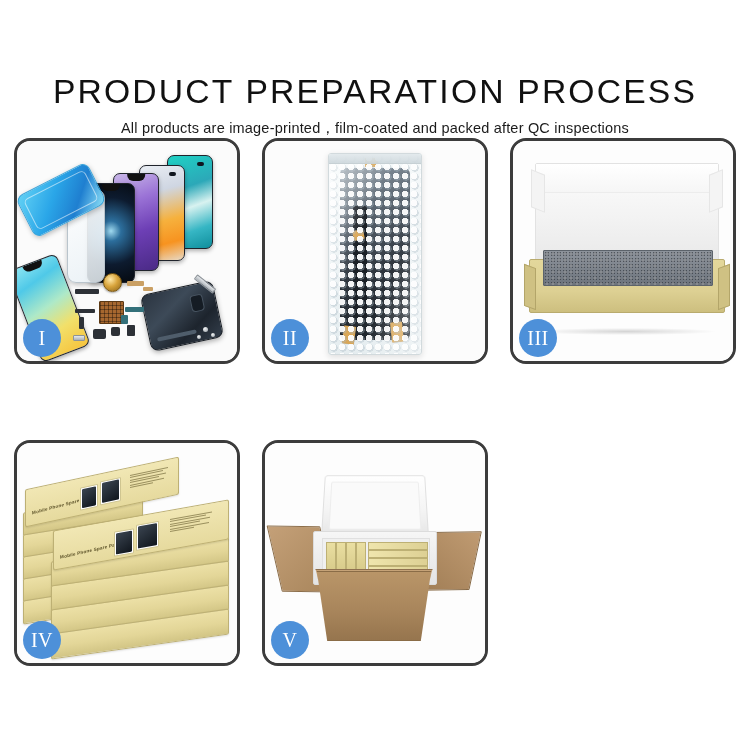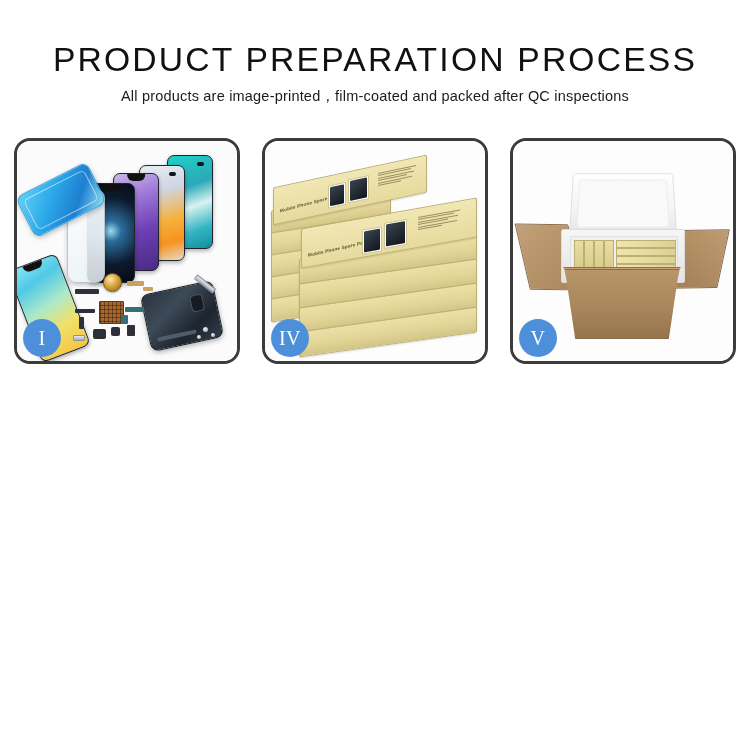--- a/index.html
+++ b/index.html
@@ -13,20 +13,21 @@
     font-family: "Liberation Sans", sans-serif;
     overflow: hidden;
     position: relative;
   }
 
   
   .header {
     width: 750px;
     padding-top: 42px;
     text-align: center;
+    margin-top: 32px;
   }
   .title {
     font-size: 34px;
     font-weight: 500;
     letter-spacing: 2.2px;
     color: #111111;
     line-height: 1.05;
     margin: 0;
     font-family: "Liberation Sans", sans-serif;
     transform: scaleX(0.99);
@@ -459,21 +460,55 @@
       <span class="part flex-cable" style="left:110px; top:184px; width:8px; height:11px; border-radius:1px;"></span>
       <span class="part silver-bar" style="left:176px; top:140px; width:22px; height:4px; transform:rotate(38deg);"></span>
       <span class="part silver-bar" style="left:56px; top:194px; width:10px; height:4px;"></span>
       <span class="part tiny-screw" style="left:186px; top:186px; width:5px; height:5px;"></span>
       <span class="part tiny-screw" style="left:194px; top:192px; width:4px; height:4px;"></span>
       <span class="part tiny-screw" style="left:180px; top:194px; width:4px; height:4px;"></span>
     </div>
     <div class="badge">I</div>
   </div>
 
-
+  <div class="panel">
+    <div class="panel-stage">
+      <div class="p2-bg"></div>
+      <div class="bag">
+        <span class="bag-inner-screen"></span>
+        <span class="bag-flex"></span>
+        <span class="bag-tape" style="left:36px; top:4px; width:13px; height:9px;"></span>
+        <span class="bag-tape" style="left:24px; top:76px; width:11px; height:10px; transform:rotate(-12deg);"></span>
+        <span class="bag-tape" style="left:14px; top:172px; width:12px; height:18px; transform:rotate(8deg);"></span>
+        <span class="bag-tape" style="left:62px; top:168px; width:12px; height:20px; transform:rotate(-6deg);"></span>
+        <span class="bubbles"></span>
+        <span class="bag-gloss"></span>
+        <span class="bag-seal"></span>
+      </div>
+    </div>
+    <div class="badge">II</div>
+  </div>
+
+  <div class="panel">
+    <div class="panel-stage">
+      <div class="p3-bg"></div>
+      <div class="box3-lid">
+        <span class="box3-lid-top"></span>
+        <span class="box3-lid-fold-l"></span>
+        <span class="box3-lid-fold-r"></span>
+      </div>
+      <div class="box3-tray">
+        <span class="box3-tray-lcorner"></span>
+        <span class="box3-tray-rcorner"></span>
+        <span class="box3-tray-inner"></span>
+      </div>
+      <div class="box3-shadow"></div>
+    </div>
+    <div class="badge">III</div>
+  </div>
 
   <div class="panel">
     <div class="panel-stage">
       <div class="p4-bg"></div>
       <div class="stack">
 
         <span class="ybox" style="left:0px;  top:46px;  width:118px; height:22px; transform:skewY(-9deg);"></span>
         <span class="ybox" style="left:0px;  top:68px;  width:118px; height:22px; transform:skewY(-9deg);"></span>
         <span class="ybox" style="left:0px;  top:90px;  width:118px; height:22px; transform:skewY(-9deg);"></span>
         <span class="ybox" style="left:0px;  top:112px; width:118px; height:22px; transform:skewY(-9deg);"></span>

